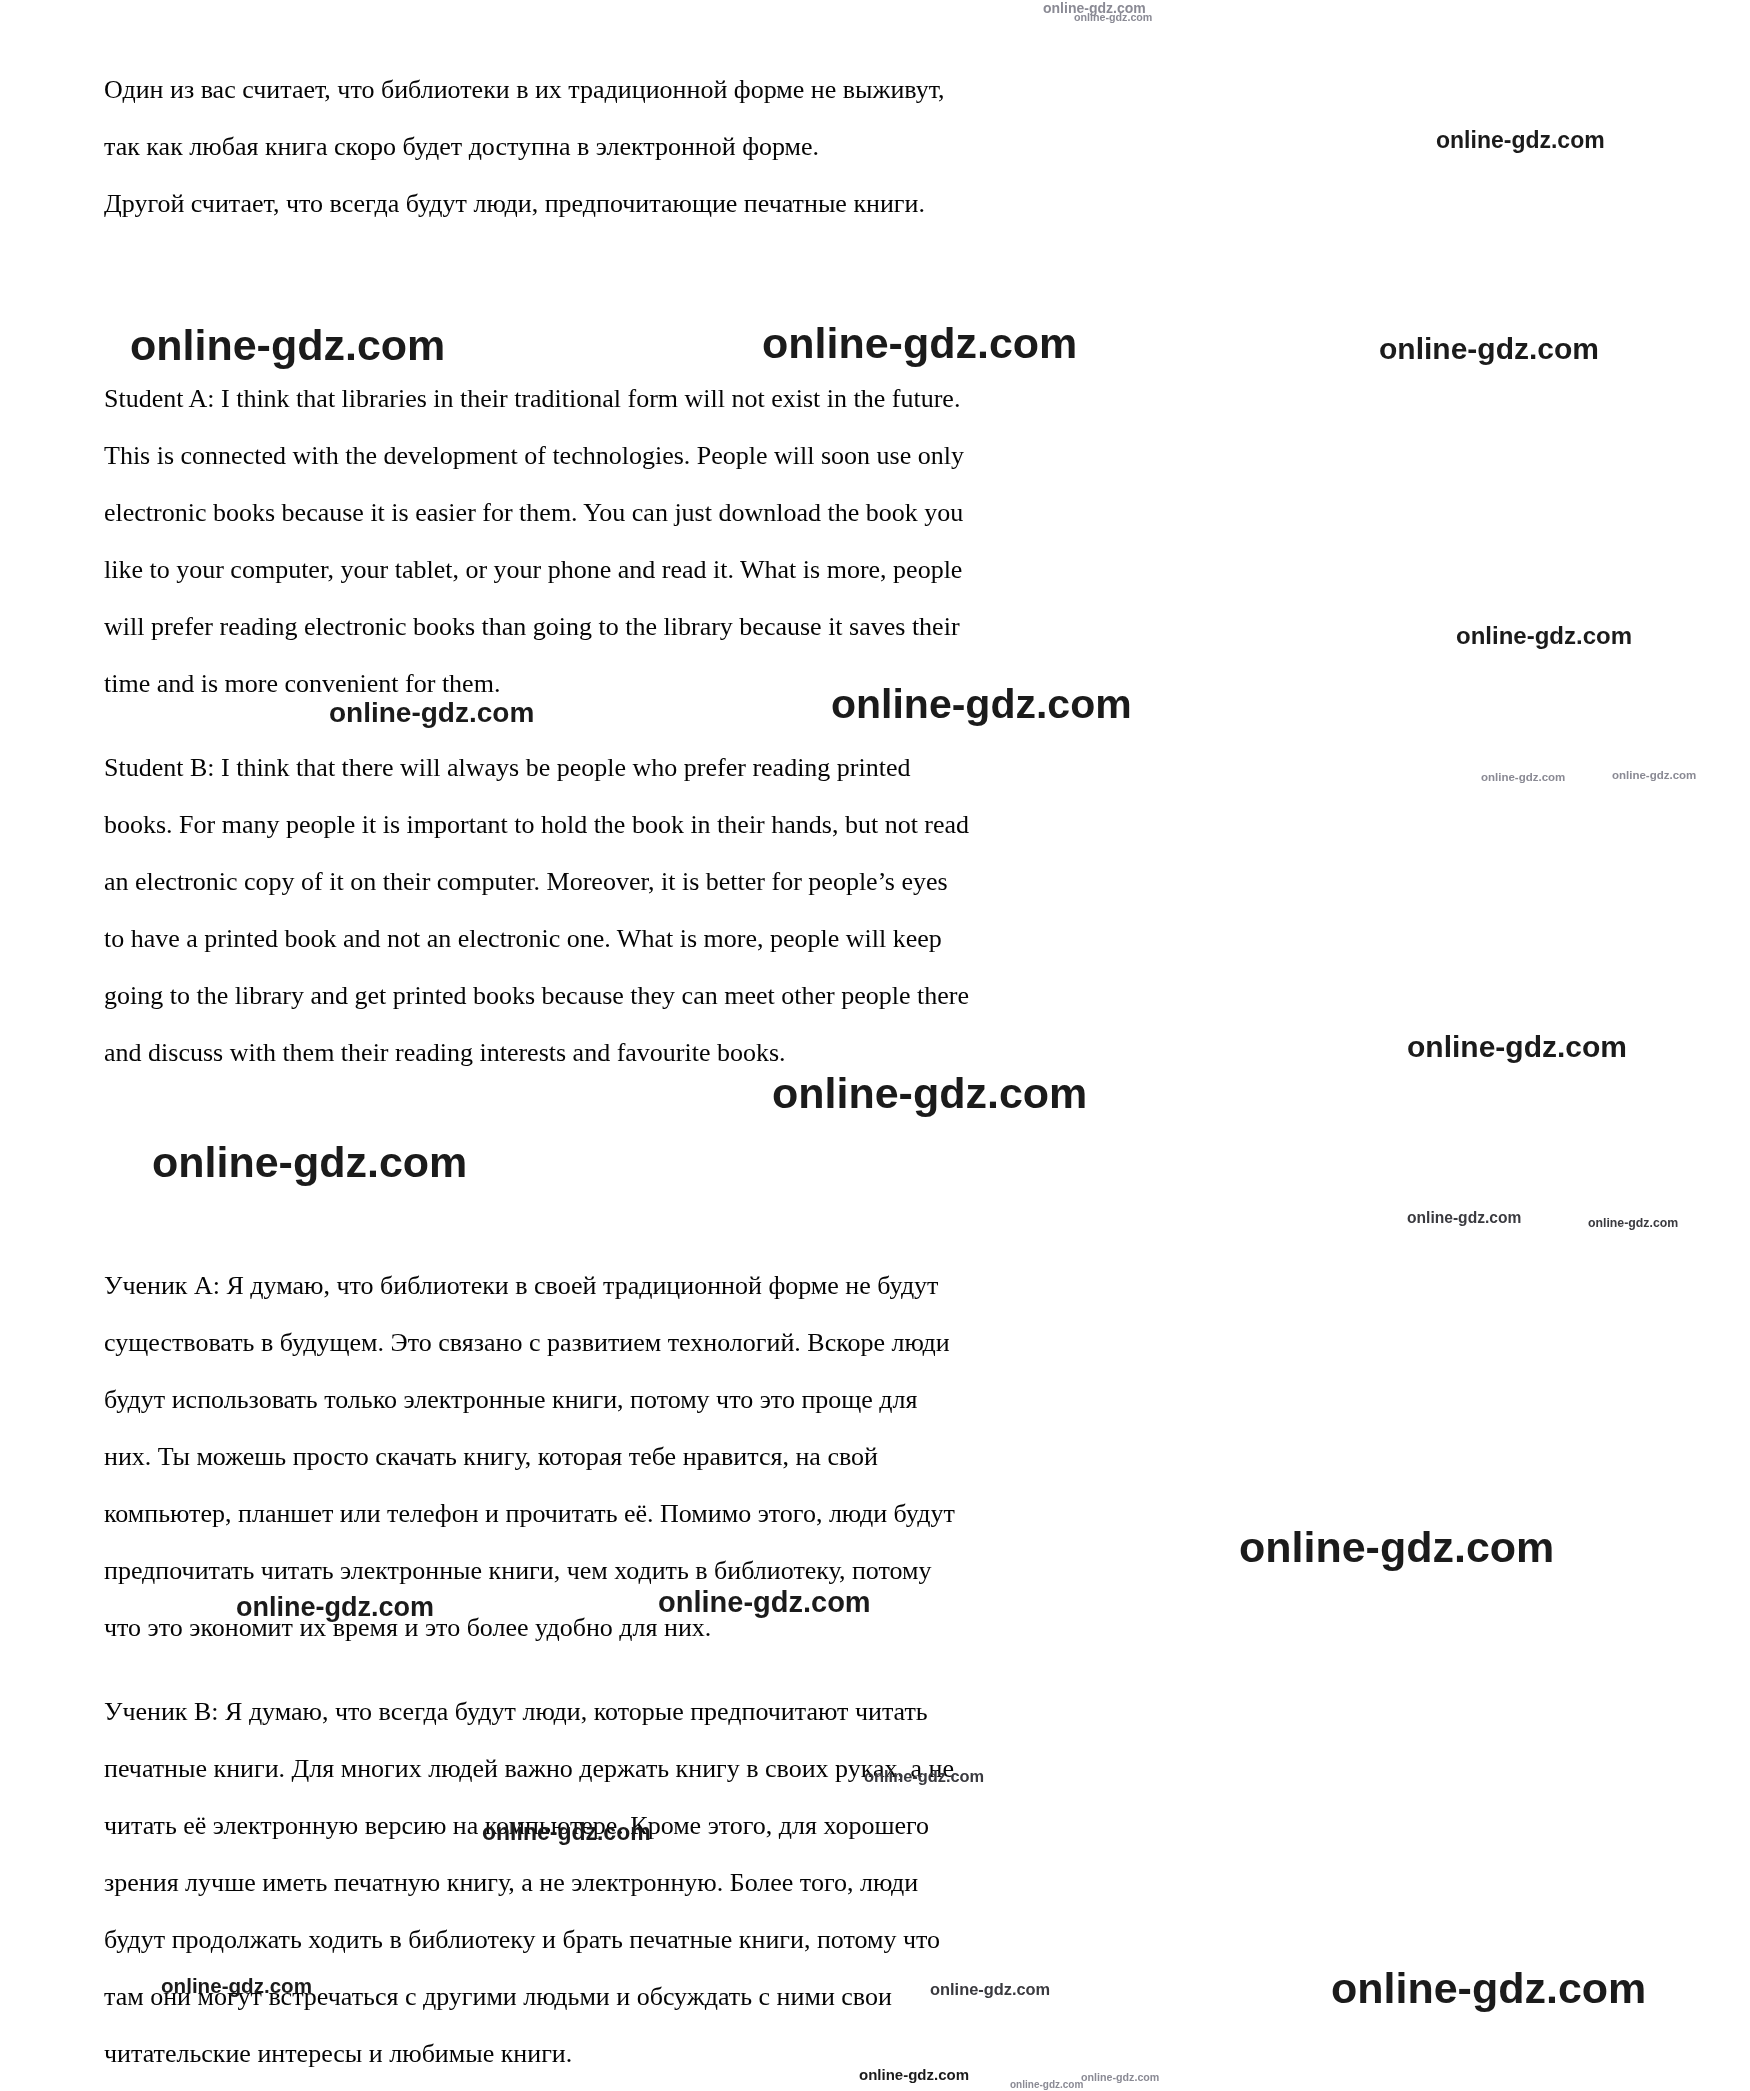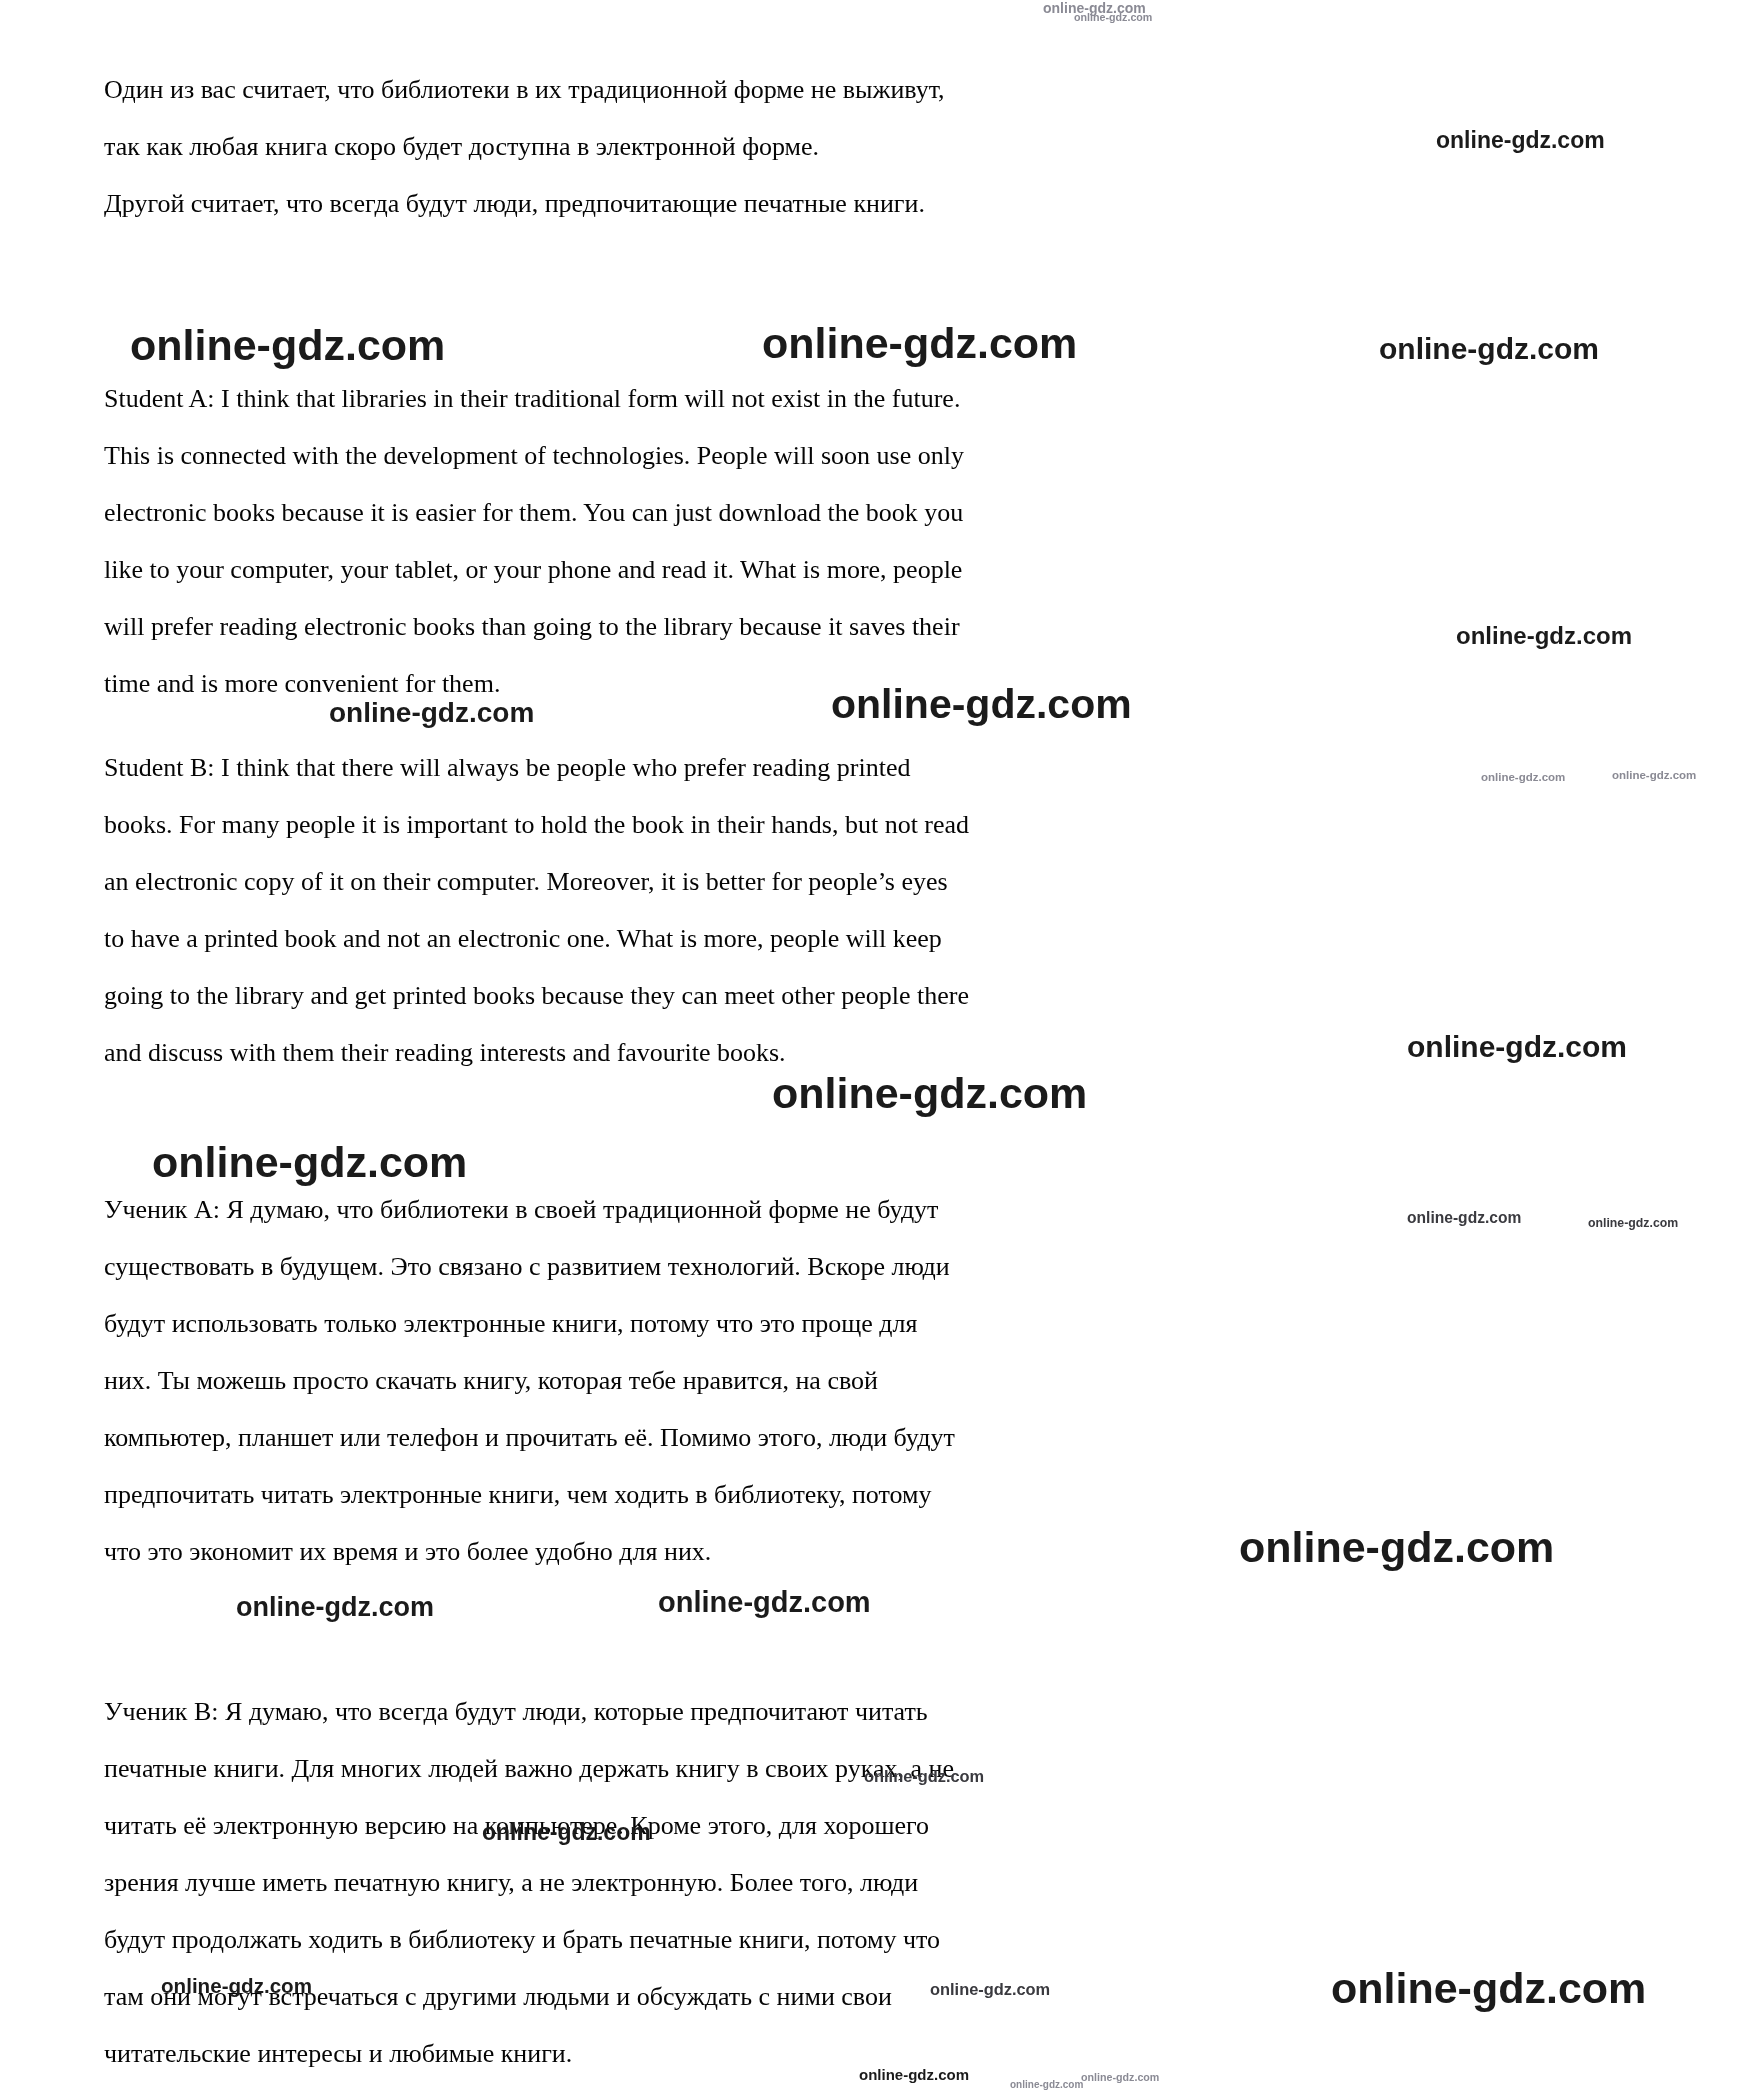--- a/index.html
+++ b/index.html
@@ -75,21 +75,21 @@
 to have a printed book and not an electronic one. What is more, people will keep
 going to the library and get printed books because they can meet other people there
 and discuss with them their reading interests and favourite books.</div>
   <span class="wm gray" style="left:1433px; top:771px; font-size:11.5px;">online-gdz.com</span>
   <span class="wm gray" style="left:1564px; top:769px; font-size:11.5px;">online-gdz.com</span>
   <span class="wm" style="left:1359px; top:1030px; font-size:30px;">online-gdz.com</span>
 
   <span class="wm" style="left:724px; top:1069px; font-size:43px;">online-gdz.com</span>
   <span class="wm" style="left:104px; top:1138px; font-size:43px;">online-gdz.com</span>
 
-  <div class="para" style="top:1181px;">Ученик А: Я думаю, что библиотеки в своей традиционной форме не будут
+  <div class="para" style="top:1257px;">Ученик А: Я думаю, что библиотеки в своей традиционной форме не будут
 существовать в будущем. Это связано с развитием технологий. Вскоре люди
 будут использовать только электронные книги, потому что это проще для
 них. Ты можешь просто скачать книгу, которая тебе нравится, на свой
 компьютер, планшет или телефон и прочитать её. Помимо этого, люди будут
 предпочитать читать электронные книги, чем ходить в библиотеку, потому
 что это экономит их время и это более удобно для них.</div>
   <span class="wm dim" style="left:1359px; top:1209px; font-size:15.6px;">online-gdz.com</span>
   <span class="wm dim" style="left:1540px; top:1216px; font-size:12.3px;">online-gdz.com</span>
   <span class="wm" style="left:1191px; top:1523px; font-size:43px;">online-gdz.com</span>
 

